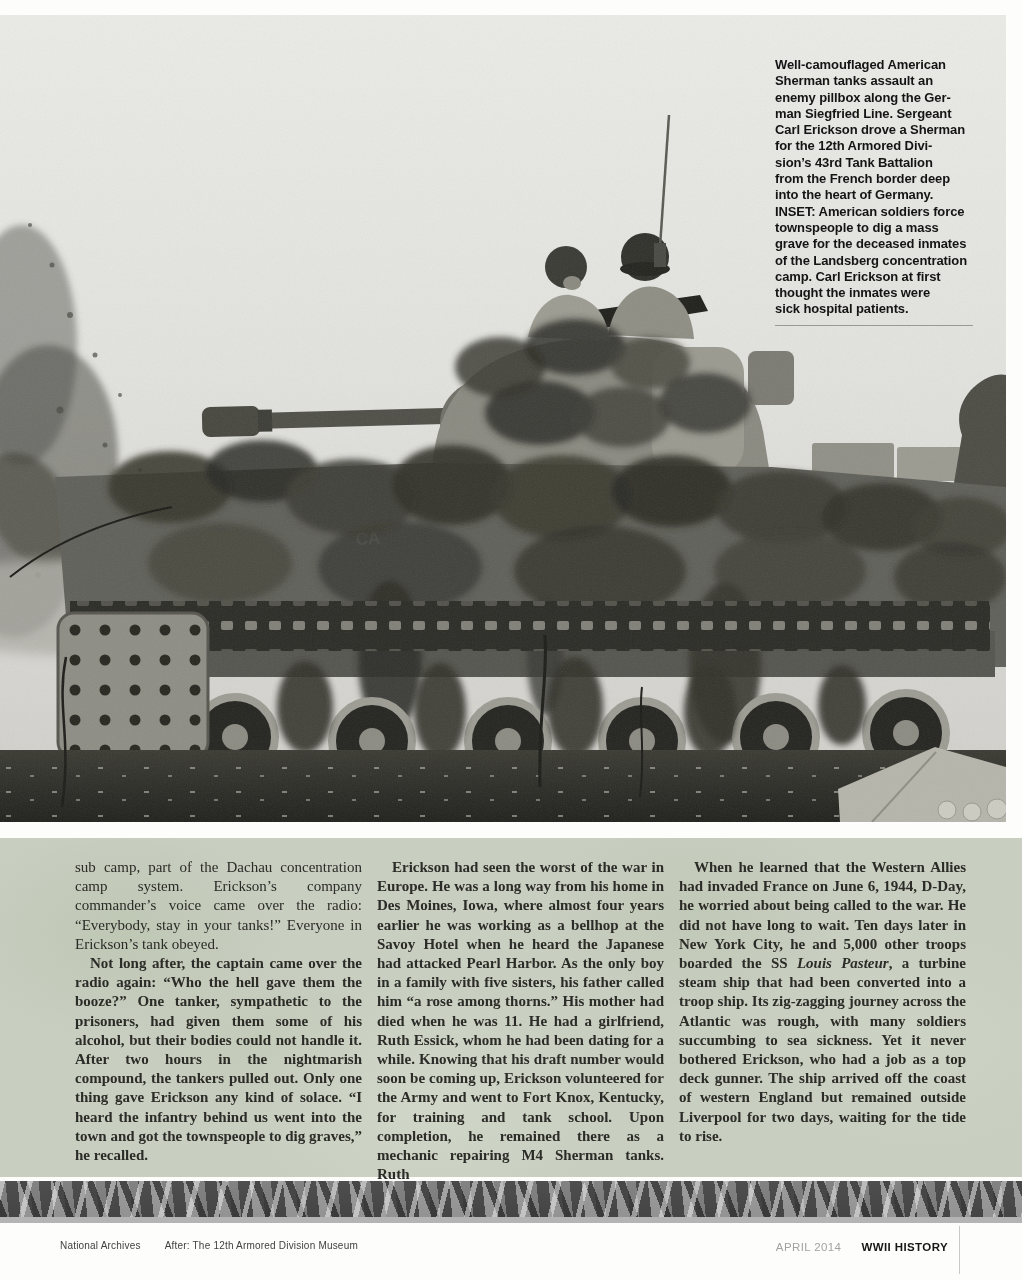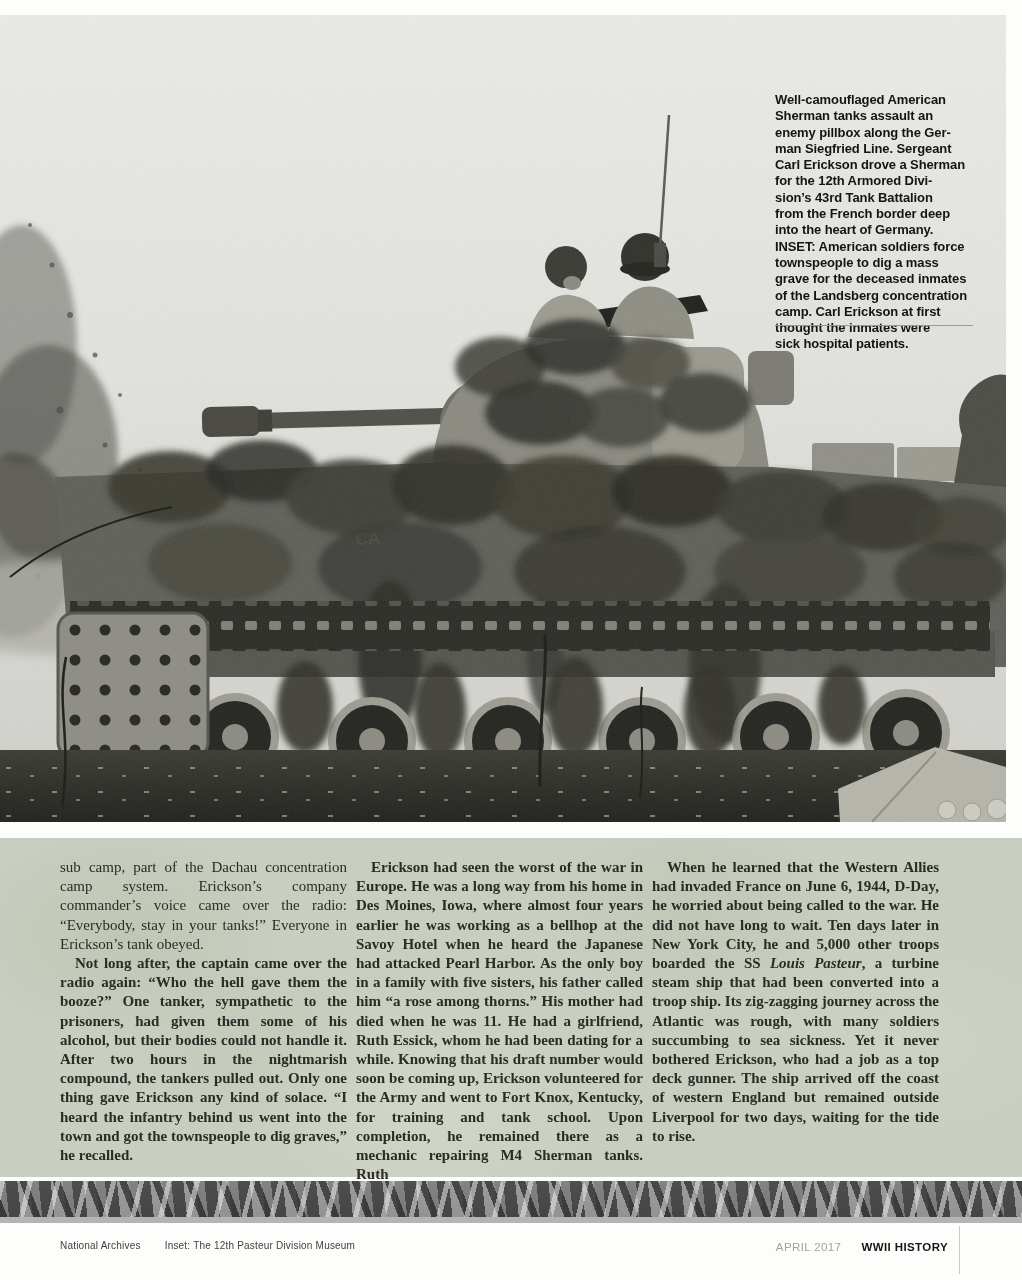--- a/index.html
+++ b/index.html
@@ -9,36 +9,36 @@
   
   .photo{position:absolute;left:0;top:15px;width:1006px;height:807px;overflow:hidden;background:#e4e4e0;}
   .photo svg{display:block;width:1006px;height:807px;}
 
   
   .caption{
     position:absolute;left:775px;top:57px;width:205px;
     font-family:"Liberation Sans",sans-serif;
     font-weight:700;font-stretch:condensed;
     font-size:13px;line-height:16.3px;letter-spacing:-0.1px;
-    color:#141414;white-space:pre-line;margin-top:35px;
+    color:#141414;white-space:pre-line;
   }
   .caption-rule{position:absolute;left:775px;top:325px;width:198px;height:1px;background:#9a9a94;}
 
   
   .band{
     position:absolute;left:0;top:838px;width:1022px;height:339px;
     background-color:#c8cec0;
     background-image:
       radial-gradient(230px 150px at 12% 28%, rgba(175,187,161,.38), transparent 70%),
       radial-gradient(260px 170px at 42% 78%, rgba(216,222,207,.55), transparent 70%),
       radial-gradient(210px 140px at 68% 22%, rgba(176,188,162,.32), transparent 70%),
       radial-gradient(250px 160px at 90% 60%, rgba(210,217,200,.5), transparent 70%),
       radial-gradient(180px 120px at 25% 60%, rgba(186,196,172,.35), transparent 70%);
   }
-  .columns{display:flex;gap:9px;padding:20px 56px 0 60px;}
+  .columns{display:flex;gap:15px;padding:20px 56px 0 60px;justify-content:flex-end;}
   .col{width:287px;
     font-family:"Liberation Serif",serif;
     font-size:15px;line-height:19.2px;color:#2b2b27;
     text-align:justify;hyphens:auto;}
   .col p{margin:0;}
   .col p.indent{text-indent:15px;font-weight:bold;}
 
   
   .strip{
     position:absolute;left:0;top:1181px;width:1022px;height:36px;
@@ -265,22 +265,22 @@
         <div class="col">
           <p class="indent"><span>When he learned that the Western Allies had invaded France on June 6, 1944, D-Day, he worried about being called to the war. He did not have long to wait. Ten days later in New York City, he and 5,000 other troops boarded the SS </span><span style="font-style: italic;">Louis Pasteur</span><span>, a turbine steam ship that had been converted into a troop ship. Its zig-zagging journey across the Atlantic was rough, with many soldiers succumbing to sea sickness. Yet it never bothered Erickson, who had a job as a top deck gunner. The ship arrived off the coast of western England but remained outside Liverpool for two days, waiting for the tide to rise.</span></p>
         </div>
       </div>
   </div>
 
   <div class="strip"></div>
   <div class="graybar"></div>
 
   <div class="credits">
-    <span>National Archives</span><span>Inset: The 12th Pasteur Division Museum</span>
+    <span>National Archives</span><span>After: The 12th Armored Division Museum</span>
   </div>
 
   <div class="issue-block">
-    <span class="issue">APRIL 2017</span><span class="mag">WWII HISTORY</span>
+    <span class="issue">APRIL 2014</span><span class="mag">WWII HISTORY</span>
   </div>
   <div class="foot-divider"></div>
   <div class="pagenum">35</div>
 
 </div>
 
 </body></html>

